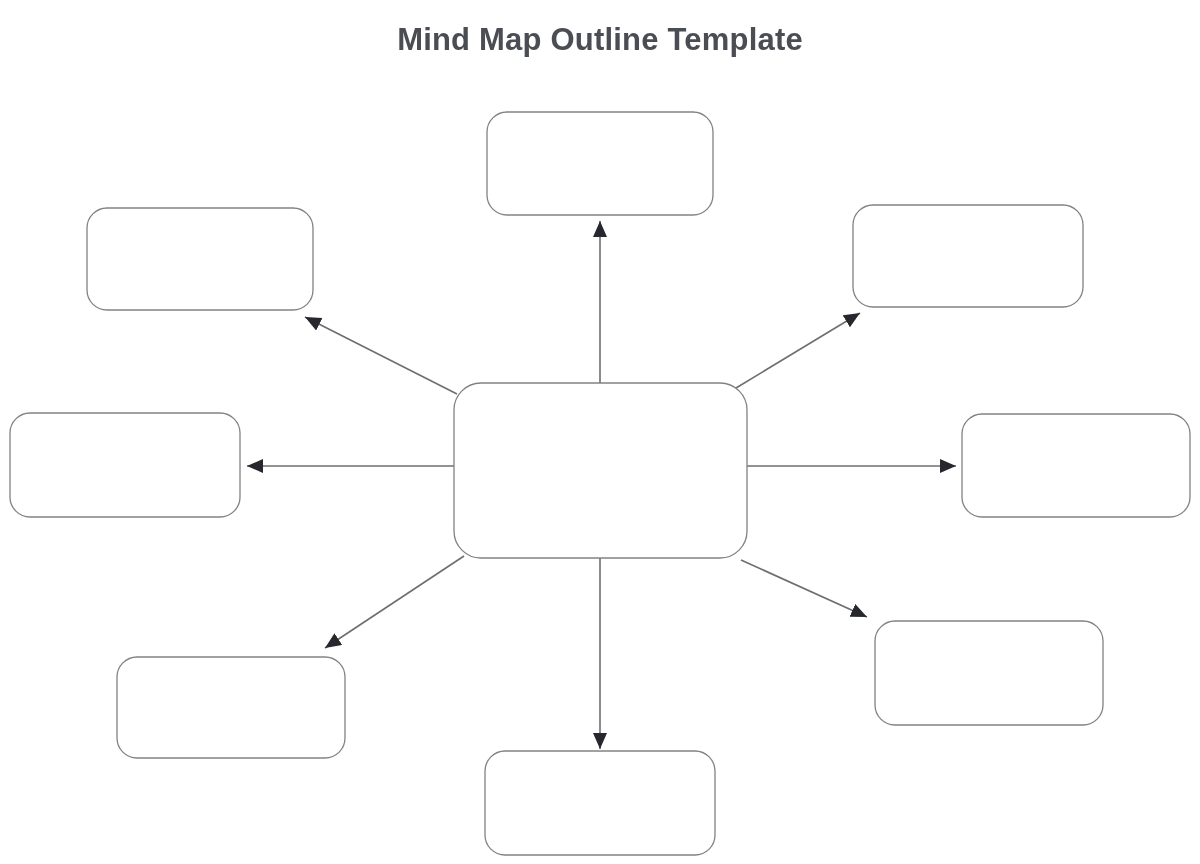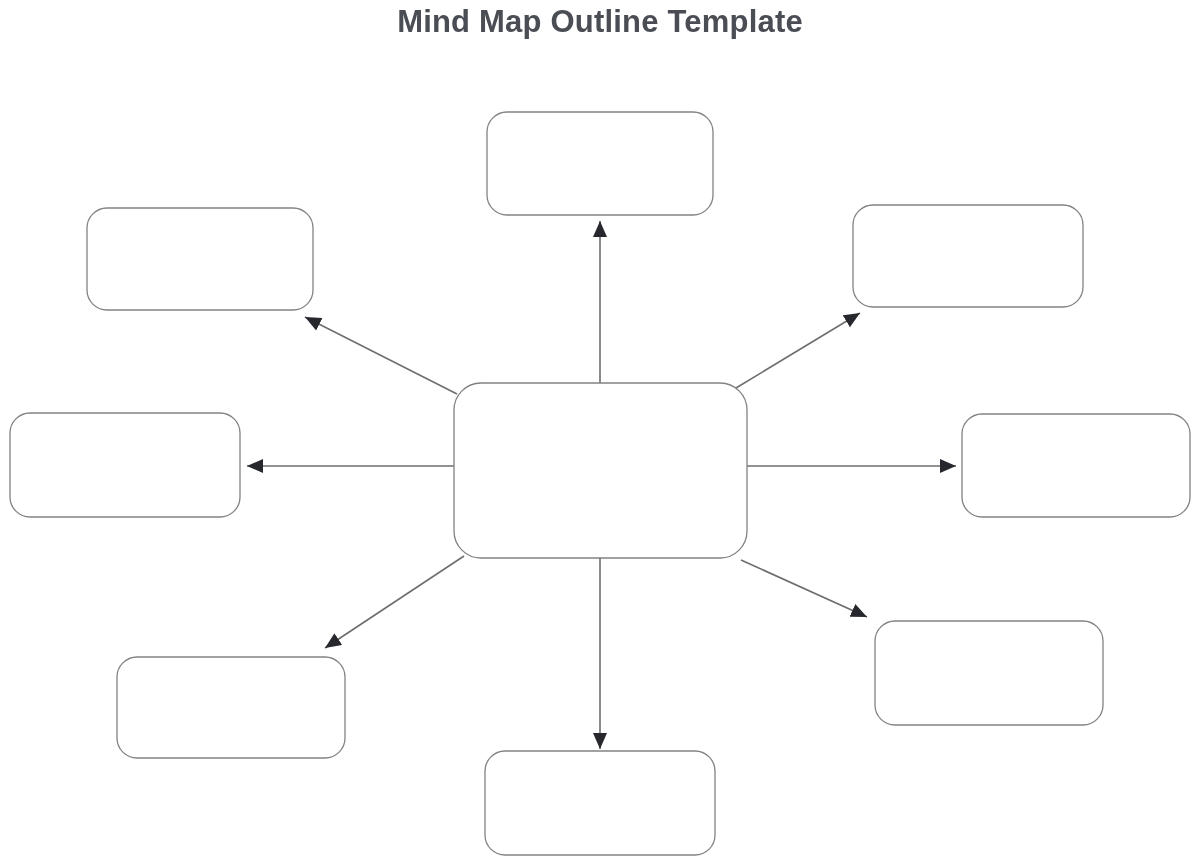--- a/index.html
+++ b/index.html
@@ -12,21 +12,21 @@
     font-family: "Liberation Sans", sans-serif;
   }
   .canvas {
     position: relative;
     width: 1200px;
     height: 864px;
     background: #ffffff;
   }
   .page-title {
     position: absolute;
-    top: 4px;
+    top: 22px;
     left: 0;
     width: 1200px;
     text-align: center;
     font-size: 31px;
     font-weight: 700;
     letter-spacing: 0.2px;
     color: #4a4e54;
     user-select: none;
   }
   svg.diagram {

